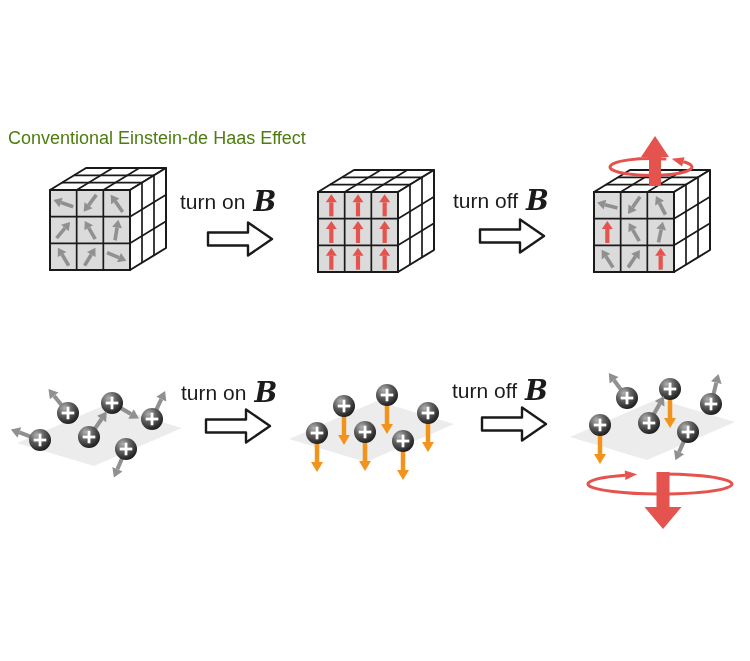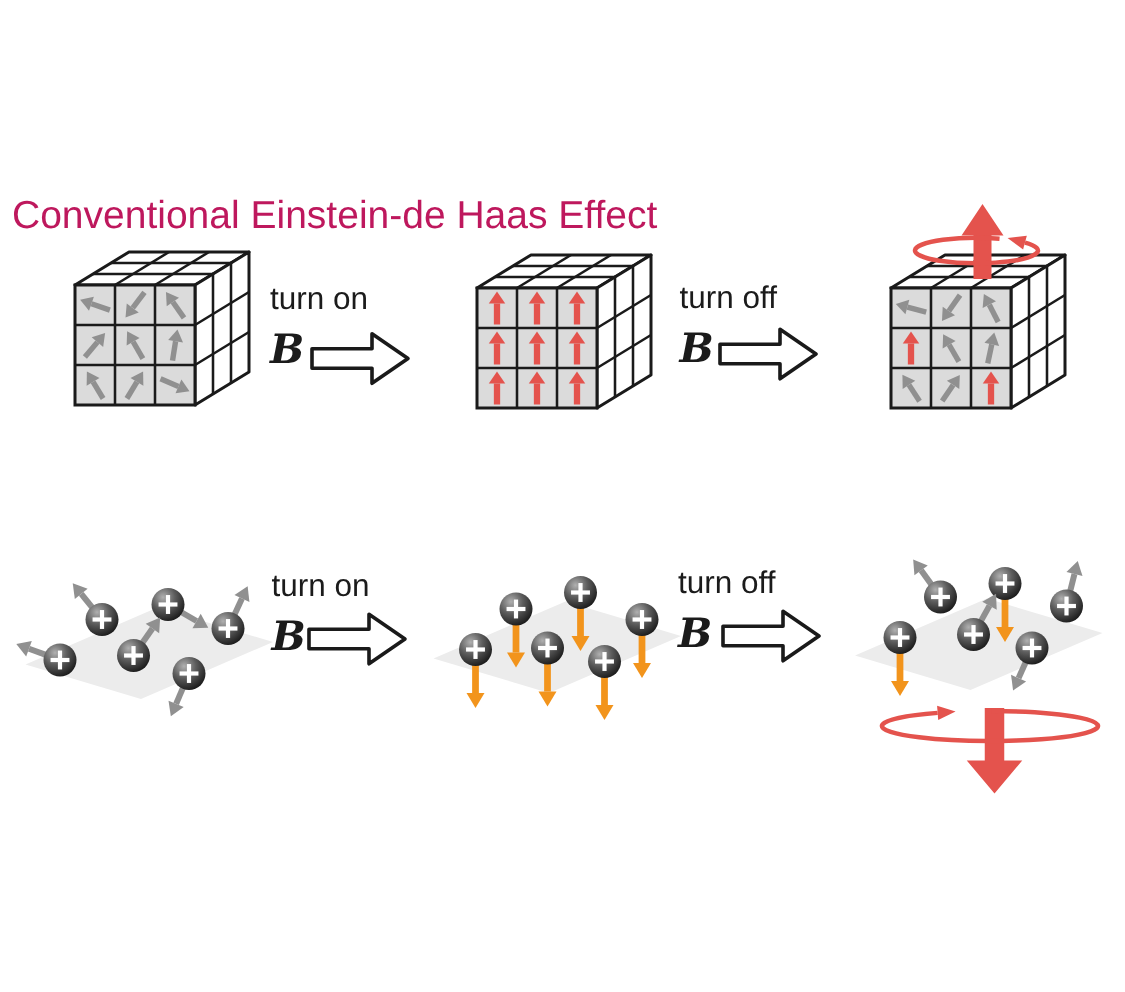--- a/index.html
+++ b/index.html
@@ -1,21 +1,21 @@
 <!DOCTYPE html>
 <html><head>
 <meta charset="utf-8">
 <style>
   html,body{margin:0;padding:0;background:#ffffff;}
   #stage{position:relative;width:750px;height:661px;background:#ffffff;overflow:hidden;
          font-family:"Liberation Sans",sans-serif;}
   #scene{position:absolute;left:0;top:0;}
-  .title{position:absolute;font-size:26px;color:#be185d;letter-spacing:0px;white-space:nowrap;}
-  .trans{position:absolute;display:flex;align-items:flex-start;gap:8px;color:#1b1b1b;
-         font-size:21px;white-space:nowrap;flex-direction:column;}
+  .title{position:absolute;font-size:18px;color:#4d7c0f;letter-spacing:0px;white-space:nowrap;}
+  .trans{position:absolute;display:flex;align-items:center;gap:8px;color:#1b1b1b;
+         font-size:21px;white-space:nowrap;}
   .bsym{font-family:"DejaVu Serif",serif;font-style:italic;font-weight:600;font-size:27px;line-height:1;}
 </style>
 </head>
 <body>
 
 <div id="stage">
 
   <svg id="scene" width="750" height="661" viewBox="0 0 750 661">
       <defs>
         <radialGradient id="sphereGrad" cx="35%" cy="28%" r="80%">

